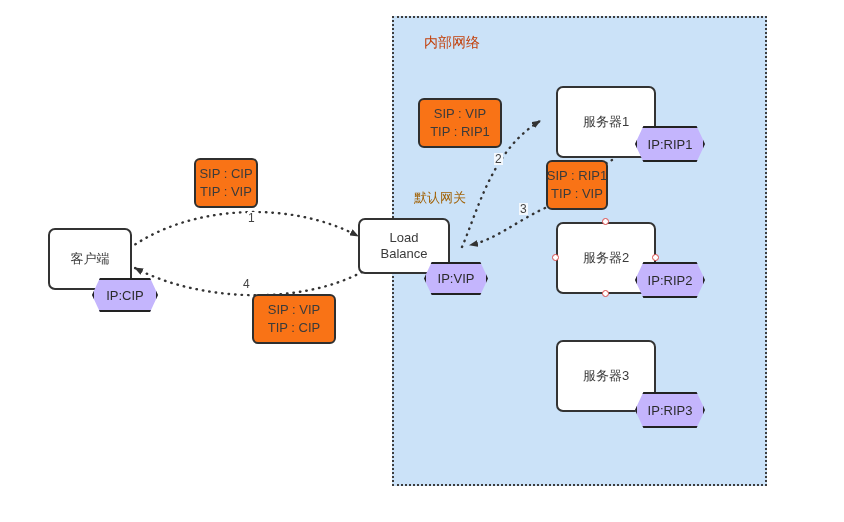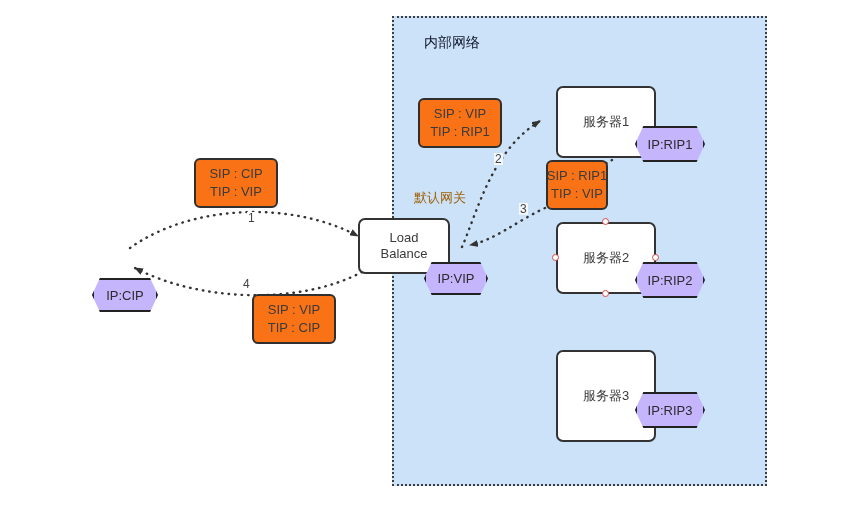--- a/index.html
+++ b/index.html
@@ -77,21 +77,21 @@
   }
   .zone {
     position: absolute;
     background: #cbe2f8;
     border: 2px dotted #3d3d3d;
     box-sizing: border-box;
   }
   .zone-title {
     position: absolute;
     font-size: 14px;
-    color: #0f172a;
+    color: #c2410c;
   }
   .gateway-text {
     position: absolute;
     font-size: 13px;
     color: #a16207;
     white-space: nowrap;
     font-family: Liberation Serif, serif;
   }
   .edge-num {
     position: absolute;
@@ -137,20 +137,23 @@
 
     <path d="M 545,208 C 515,222 495,240 470,245" fill="none" stroke="#333333" stroke-width="2.4" stroke-linecap="round" stroke-dasharray="0.5 6" marker-end="url(#arrowhead)"></path>
     <path d="M 612,160 C 590,172 565,192 548,206" fill="none" stroke="#333333" stroke-width="2.4" stroke-linecap="round" stroke-dasharray="0.5 6"></path>
   </svg>
 
   <div class="edge-num" style="left:247px; top:212px;">1</div>
   <div class="edge-num on-blue" style="left:494px; top:153px;">2</div>
   <div class="edge-num on-blue" style="left:519px; top:203px;">3</div>
   <div class="edge-num" style="left:242px; top:278px;">4</div>
 
+  <div class="node-box" style="left:48px; top:228px; width:84px; height:62px;">
+    <span class="node-label">客户端</span>
+  </div>
   <div class="hex" style="left:92px; top:262px; width:66px; height:34px;margin-top:16px;">
     <span class="hex-text">IP:CIP</span>
   </div>
 
   <div class="node-box" style="left:358px; top:218px; width:92px; height:56px;">
     <span class="node-label">Load
 Balance</span>
   </div>
   <div class="hex" style="left:424px; top:262px; width:64px; height:33px;">
     <span class="hex-text">IP:VIP</span>
@@ -168,28 +171,28 @@
     <span class="node-label">服务器2</span>
   </div>
   <div class="handle" style="left:602px; top:218px;"></div>
   <div class="handle" style="left:602px; top:290px;"></div>
   <div class="handle" style="left:552px; top:254px;"></div>
   <div class="handle" style="left:652px; top:254px;"></div>
   <div class="hex" style="left:635px; top:262px; width:70px; height:36px;">
     <span class="hex-text">IP:RIP2</span>
   </div>
 
-  <div class="node-box" style="left:556px; top:350px; width:100px; height:92px;">
+  <div class="node-box" style="left:556px; top:340px; width:100px; height:72px;">
     <span class="node-label">服务器3</span>
   </div>
   <div class="hex" style="left:635px; top:392px; width:70px; height:36px;">
     <span class="hex-text">IP:RIP3</span>
   </div>
 
-  <div class="pink-label" style="left:194px; top:158px; width:84px; height:50px;">
+  <div class="pink-label" style="left:194px; top:158px; width:64px; height:50px;">
     <span class="pink-text">SIP : CIP</span>
     <span class="pink-text">TIP : VIP</span>
   </div>
 
   <div class="pink-label" style="left:418px; top:98px; width:84px; height:50px;">
     <span class="pink-text">SIP : VIP</span>
     <span class="pink-text">TIP : RIP1</span>
   </div>
 
   <div class="pink-label" style="left:546px; top:160px; width:62px; height:50px;">

